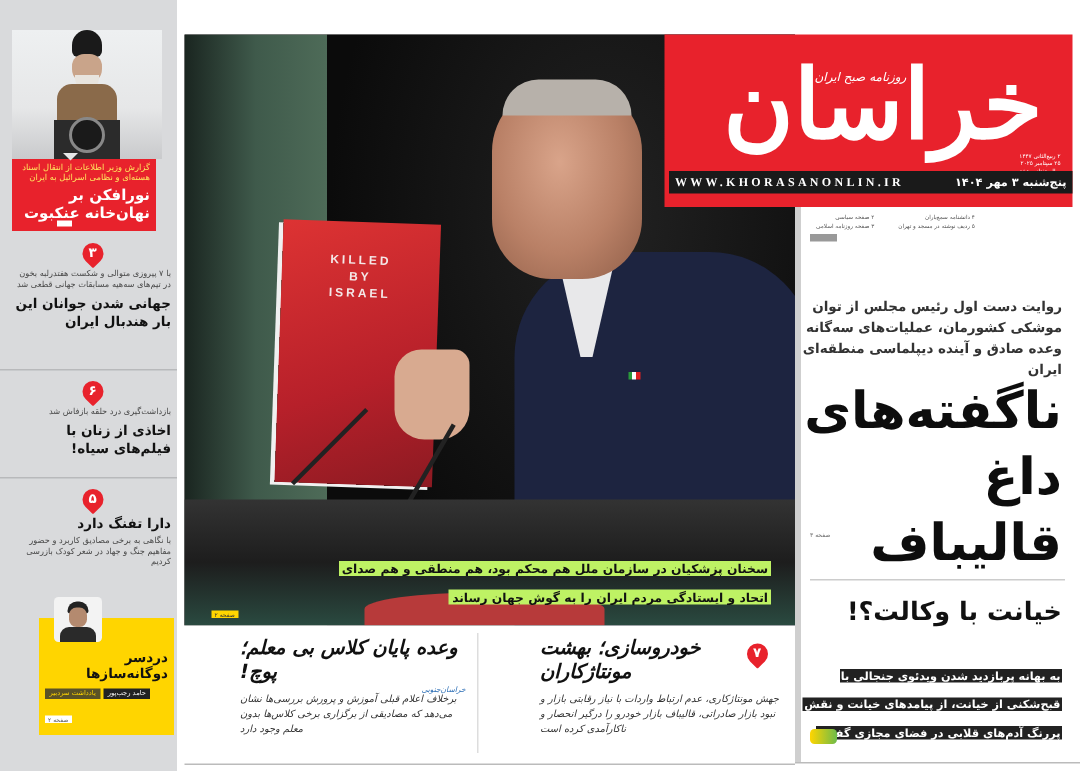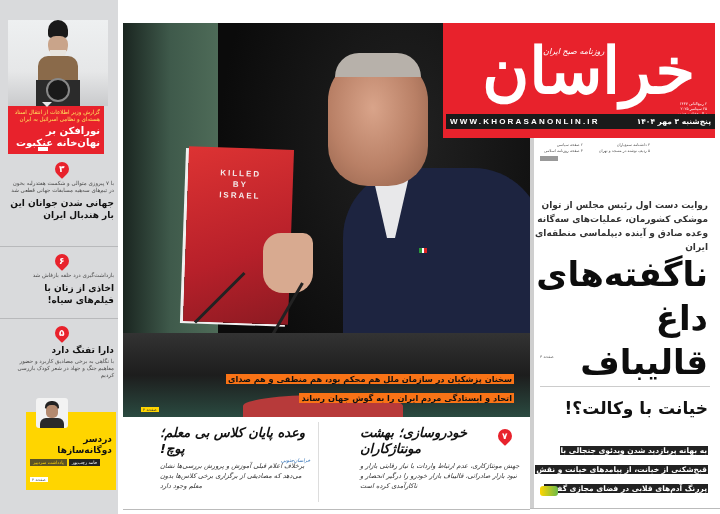--- a/index.html
+++ b/index.html
@@ -50,31 +50,31 @@
   .mp-flag { position:absolute; left: 296px; top: 225px; width: 8px; height: 5px; background: linear-gradient(90deg,#2a9a3a 33%,#fff 33% 66%,#d22 66%); }
   .mp-folder { position:absolute; left: 63px; top: 125px; width: 105px; height: 175px; background: linear-gradient(160deg,#d33 0%,#b7202a 60%,#8c1a22 100%); transform: rotate(2deg); box-shadow: -3px 2px 0 #f0f0f0; }
   .mp-folder .txt { position:absolute; left:0; right:0; top: 20px; text-align:center; color:#f4e8e8; font-family:"Liberation Sans", sans-serif; font-size: 8px; letter-spacing: 2px; line-height: 11px; direction: ltr; font-weight: bold; }
   .mp-hand { position:absolute; left: 140px; top: 210px; width: 50px; height: 60px; background: #d8aa90; border-radius: 18px 10px 20px 20px; }
   .mp-mic1 { position:absolute; left: 120px; top: 250px; width: 3px; height: 70px; background: #222; transform: rotate(45deg); transform-origin: top; }
   .mp-mic2 { position:absolute; left: 178px; top: 260px; width: 3px; height: 80px; background: #222; transform: rotate(30deg); transform-origin: top; }
   .mp-podium { position:absolute; left: 0; top: 310px; width: 407px; height: 84px; background: linear-gradient(180deg,#333 0%,#1d1d1d 50%,#2a4a40 100%); }
   .mp-desk-red { position:absolute; left: 120px; top: 372px; width: 160px; height: 22px; background: #b73a3a; border-radius: 50% 50% 0 0; }
   .mp-headline { position:absolute; right: 16px; top: 312px; color: #fff; font-size: 19px; font-weight: bold; text-shadow: 0 1px 2px #000; }
   .mp-sub { position:absolute; right: 16px; top: 344px; width: 290px; text-align: right; }
-  .mp-sub span { background: #f97316; color: #111; font-size: 8.2px; font-weight: bold; line-height: 13px; padding: 0 2px; box-decoration-break: clone; -webkit-box-decoration-break: clone; }
+  .mp-sub span { background: #bef264; color: #111; font-size: 8.2px; font-weight: bold; line-height: 13px; padding: 0 2px; box-decoration-break: clone; -webkit-box-decoration-break: clone; }
   .mp-page { position:absolute; left: 18px; top: 384px; background:#ffd500; font-size:4px; padding:0 2px; color:#333; }
 
   
   .masthead { position: absolute; left: 443px; top: 23px; width: 272px; height: 115px; background: #e8222c; overflow: hidden; }
   .logo { position:absolute; right: 20px; top: 8px; color:#fff; font-family: "DejaVu Serif", serif; font-size: 64px; font-weight: bold; line-height: 80px; letter-spacing: -2px; }
   .logo-small { position:absolute; left: 100px; top: 24px; color:#fff; font-size: 8px; font-style: italic; }
   .issue-info { position:absolute; right: 8px; top: 78px; color:#fff; font-size: 3.8px; line-height: 5px; text-align: right; }
   .url-bar { position:absolute; left: 446px; top: 114px; width: 269px; height: 15px; background: #1a1a1a; display:flex; align-items:center; justify-content:space-between; padding: 0 4px; direction: rtl; }
   .url-bar .date { color:#fff; font-size: 7.5px; font-weight: bold; }
-  .url-bar .url { color:#fff; font-family:Liberation Sans, sans-serif; font-size: 8px; letter-spacing: 2.2px; direction: ltr; font-weight: bold; }
+  .url-bar .url { color:#fff; font-family:Liberation Serif, serif; font-size: 8px; letter-spacing: 2.2px; direction: ltr; font-weight: bold; }
   .rcol-strip { position:absolute; left: 530px; top: 138px; width: 4px; height: 370px; background: #cfcfcf; }
   .toc { position:absolute; left: 544px; top: 142px; width: 168px; font-size: 3.8px; color:#555; line-height: 6px; display:flex; gap: 16px; justify-content: flex-end; }
   .toc-tag { position:absolute; left: 540px; top: 156px; width: 18px; height: 5px; background:#999; }
   .lede { position:absolute; right: 12px; top: 198px; width: 175px; font-size: 9px; line-height: 14px; color: #333; text-align: right; font-weight: bold; }
   .big-title { position:absolute; right: 12px; top: 252px; width: 180px; font-size: 34px; line-height: 44px; font-weight: bold; color: #0d0d0d; text-align: right; letter-spacing: -1px; }
   .big-page { position:absolute; left: 540px; top: 354px; font-size: 4px; color:#666; }
   .rule1 { position:absolute; left: 540px; top: 386px; width: 170px; height: 1px; background: #ccc; }
   .sec-title { position:absolute; right: 12px; top: 398px; font-size: 17px; font-weight: bold; color:#111; }
   .sec-body { position:absolute; right: 12px; top: 438px; width: 172px; text-align: right; }
   .sec-body span { background: #222; color: #fff; font-size: 7.5px; font-weight: bold; line-height: 11.5px; padding: 0 1px; box-decoration-break: clone; -webkit-box-decoration-break: clone; }

